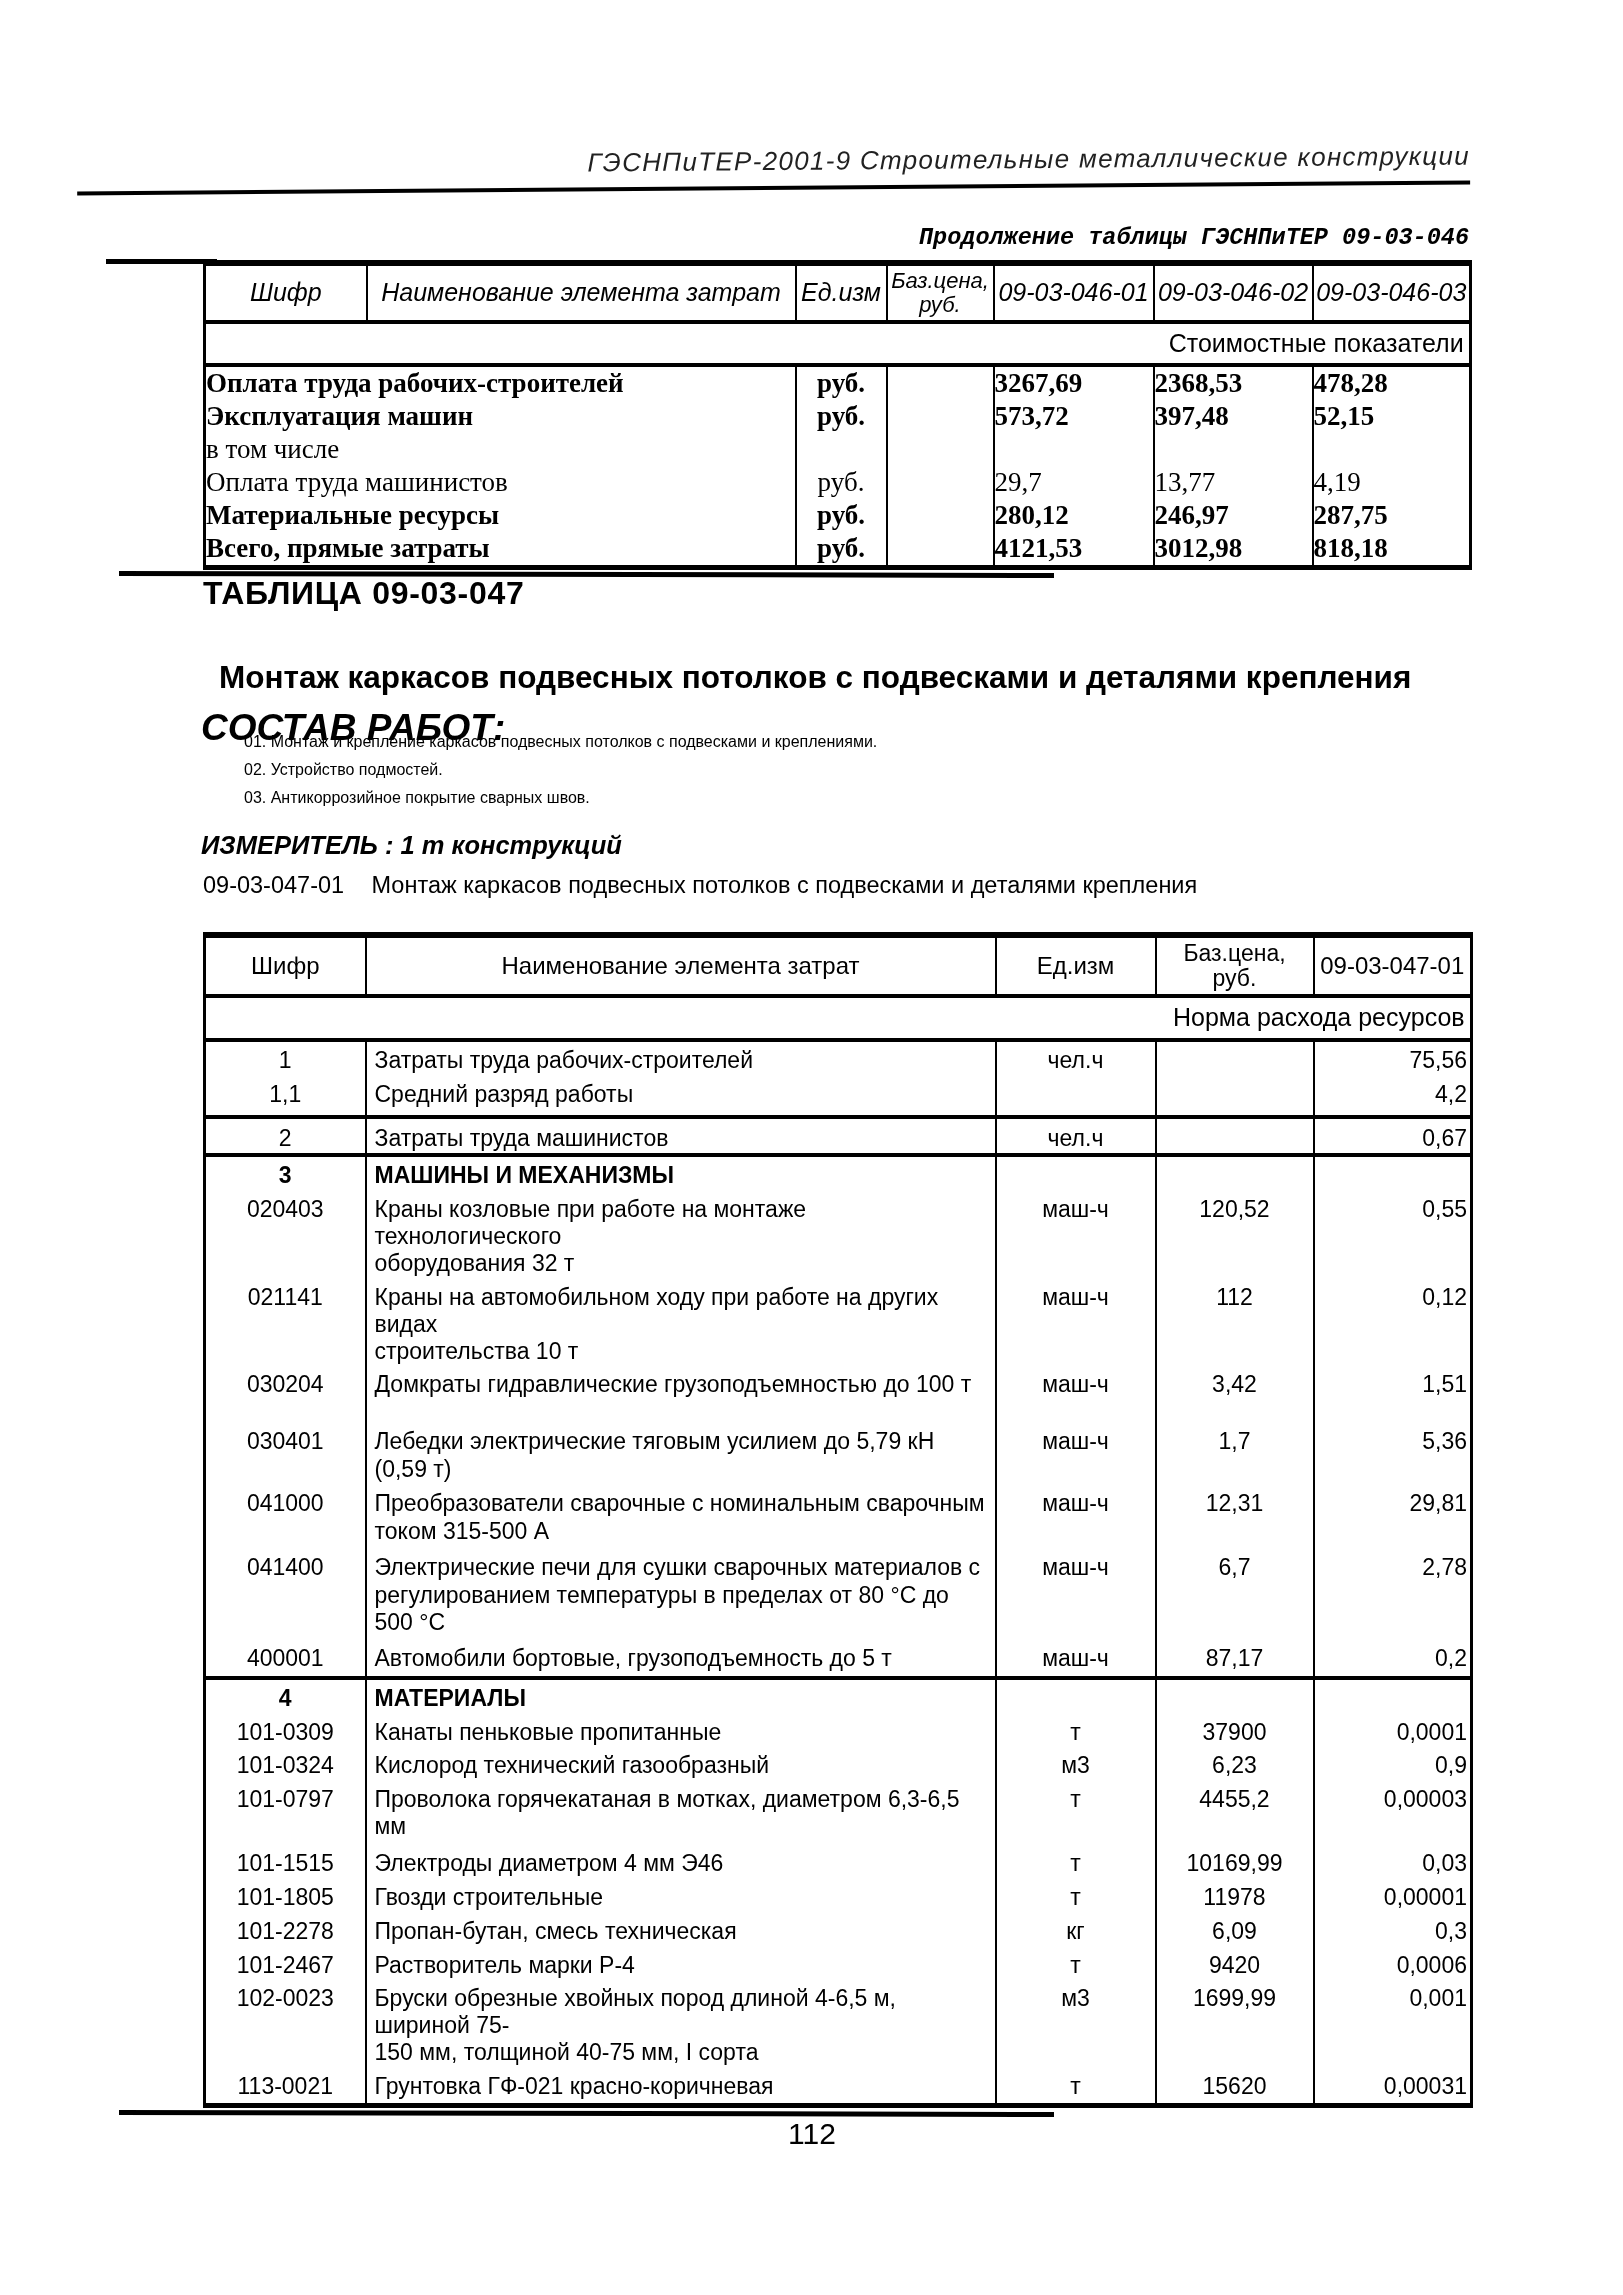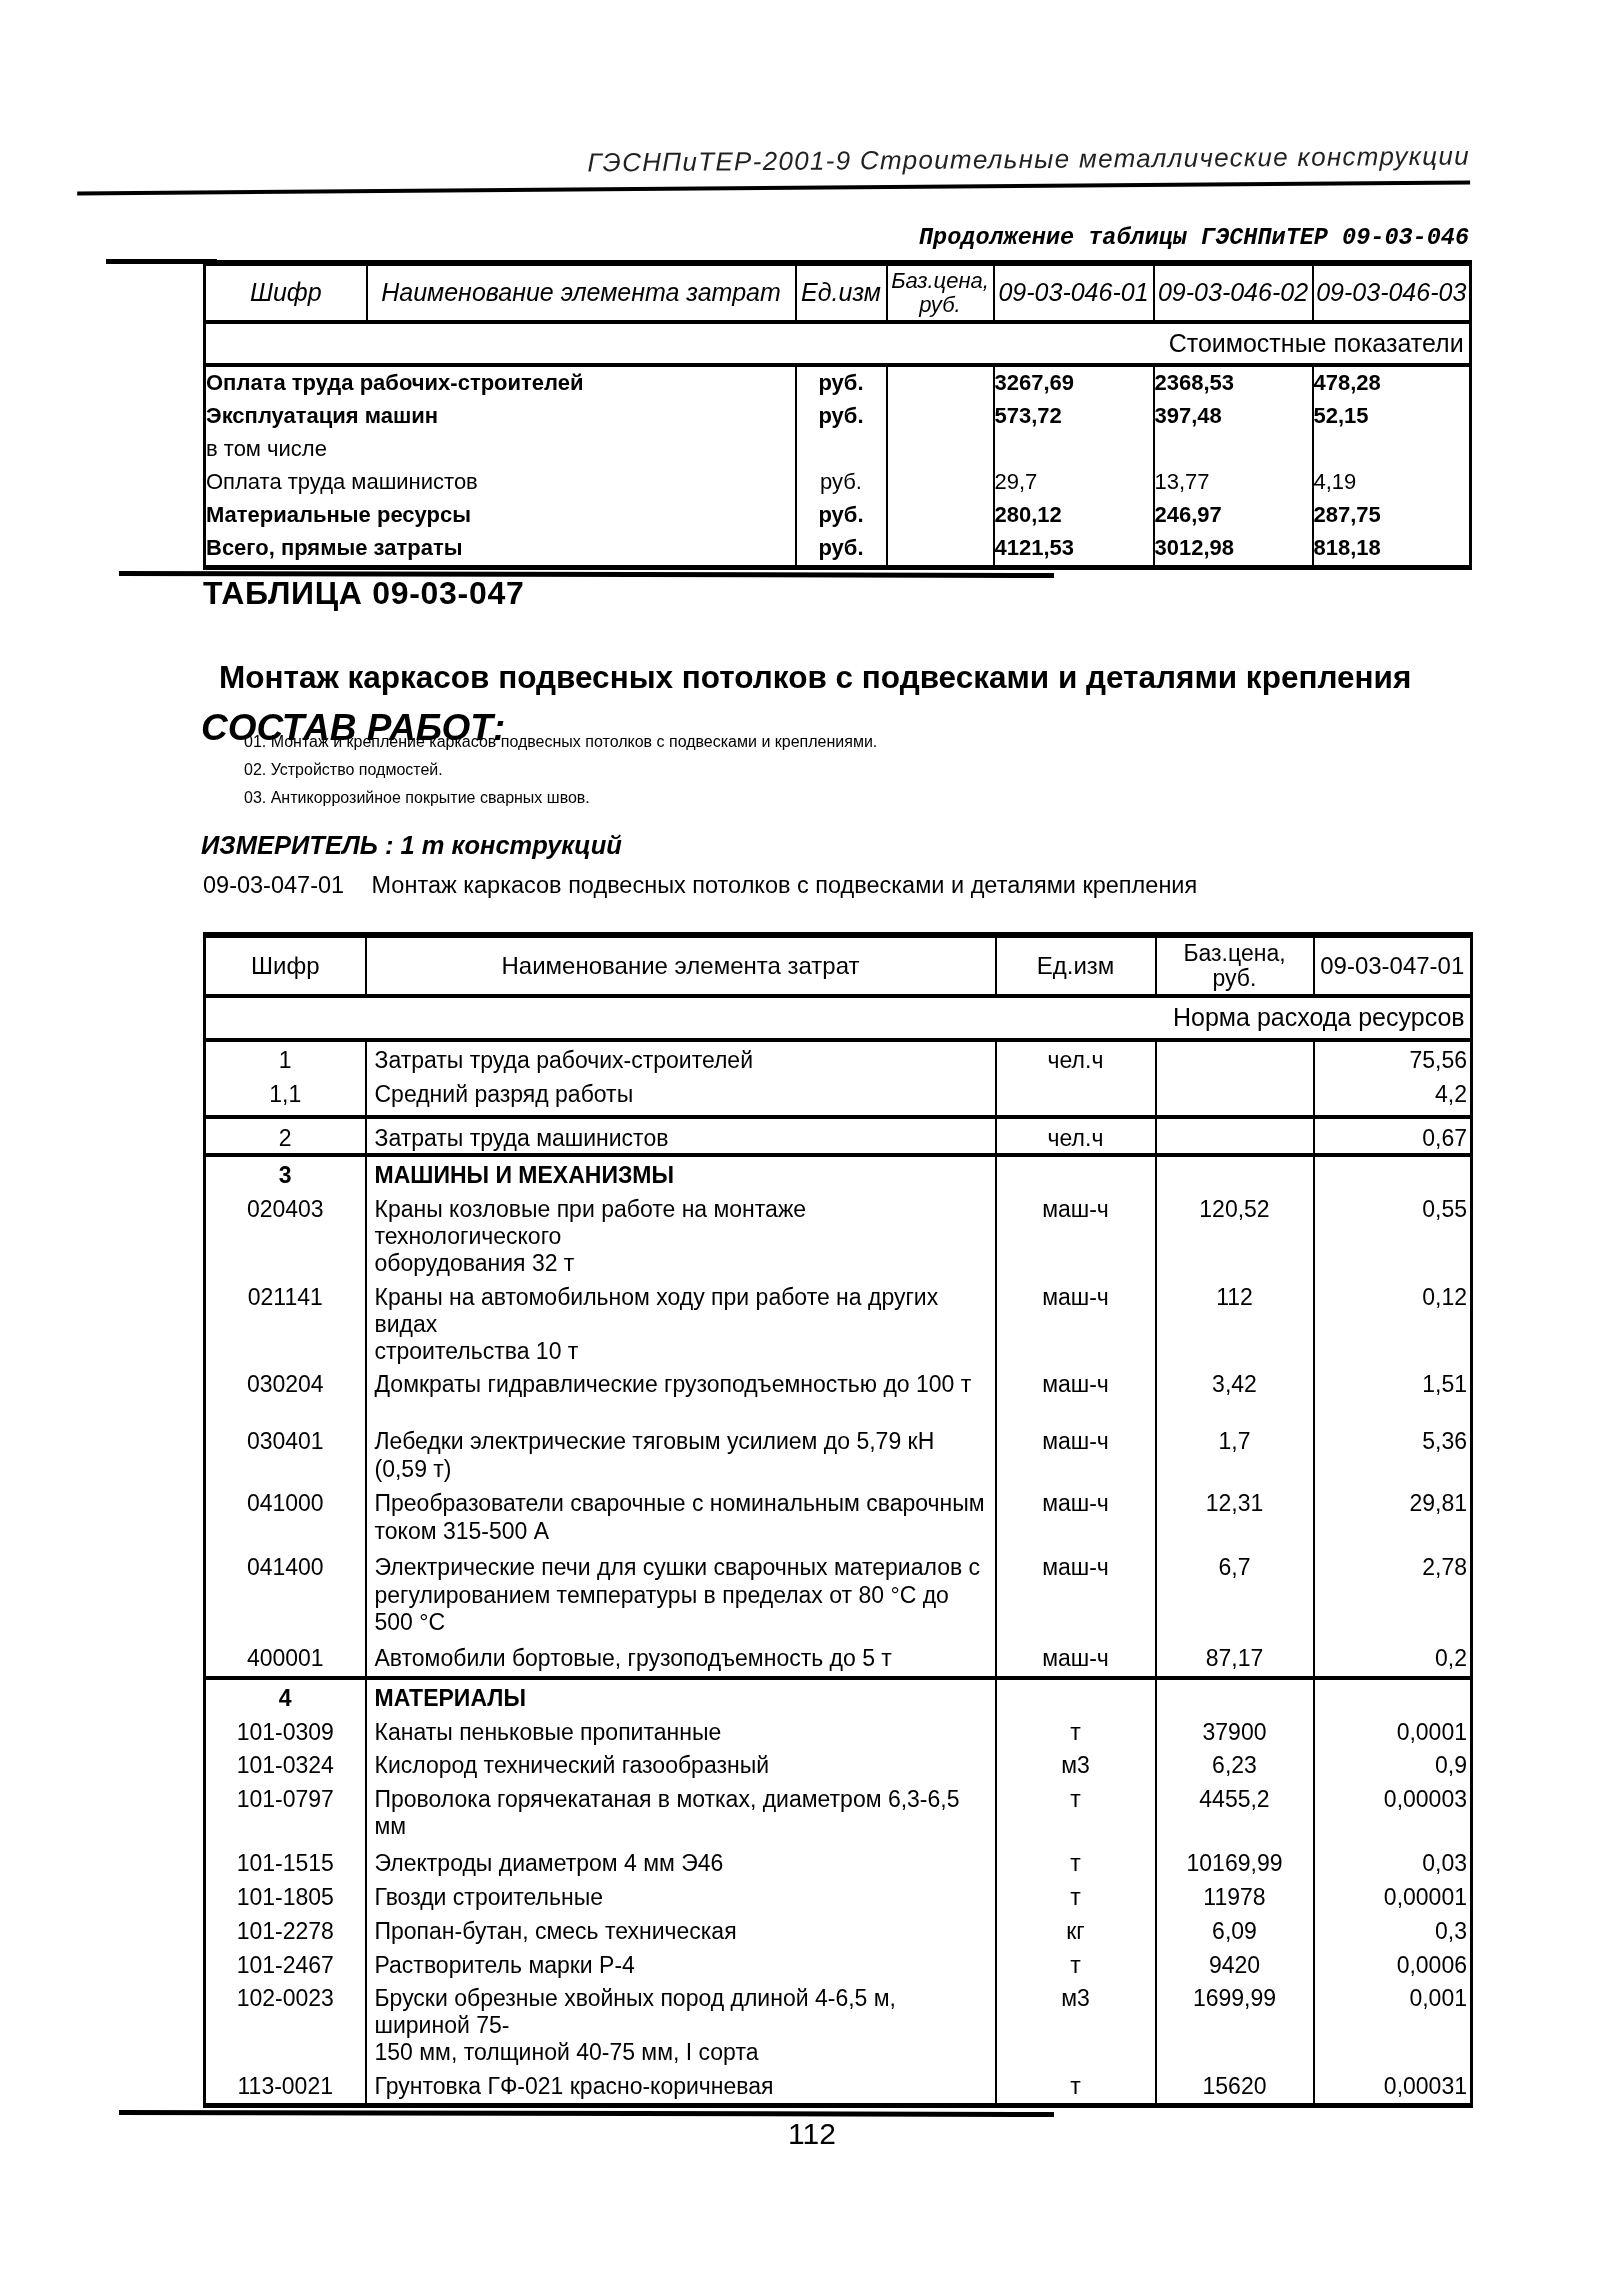--- a/index.html
+++ b/index.html
@@ -41,21 +41,21 @@
 
   
   #cost-table thead th { font-style:italic; font-size:25px; height:48px; }
   #cost-table th.hdr-base { font-size:22px; }
   #cost-table .section-span td {
     border-top:4.7px solid #000; border-bottom:4.7px solid #000;
     text-align:right; font-size:25px; padding:4px 5.4px 4px 0; height:31px;
   }
   #cost-table tbody.data td {
     border-left:2.7px solid #000; border-right:2.7px solid #000;
-    font-size:22px; height:33px; vertical-align:middle; padding:0;
+    font-size:27px; height:33px; vertical-align:middle; padding:0;font-family:Liberation Serif, serif;
   }
   #cost-table td.c-name { text-align:left; padding-left:17.4px; }
   #cost-table td.c-unit { text-align:center; font-size:25.5px; }
   #cost-table td.c-val  { padding-right:4px; }
 
   
   #resource-table thead th { font-size:24px; height:50px; }
   #resource-table th.hdr-base2 { font-size:23px; }
   #resource-table .section-span td {
     border-top:4.7px solid #000; border-bottom:4.7px solid #000;

